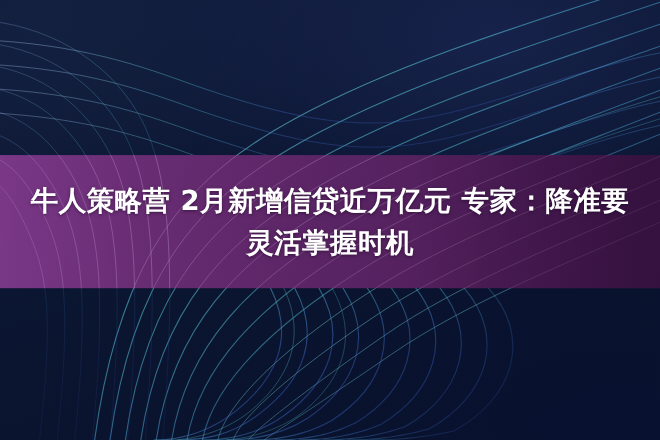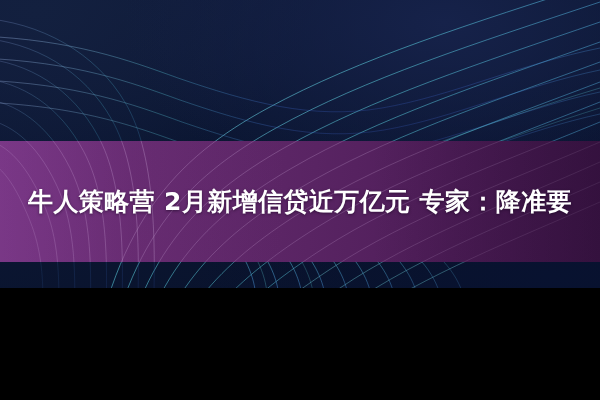--- a/index.html
+++ b/index.html
@@ -3,21 +3,21 @@
 <meta charset="utf-8">
 <style>
   html, body {
     margin: 0;
     padding: 0;
     background: #000;
   }
   #stage {
     position: relative;
     width: 600px;
-    height: 288px;
+    height: 400px;
     overflow: hidden;
     background: #0a1530;
     font-family: "DejaVu Sans", "Liberation Sans", sans-serif;
   }
 
   
   .bg-base {
     position: absolute;
     inset: 0;
     background:
@@ -200,15 +200,16 @@
           <path d="M378,262 C412,306 396,356 346,386 C318,398 290,400 272,400" opacity="0.22"></path>
           <path d="M400,262 C436,306 420,358 368,388 C340,398 312,400 294,400" opacity="0.18"></path>
         </g>
       </svg>
     </div>
     <div class="band-shade"></div>
   </div>
 
   <div class="headline">
     <div class="line">牛人策略营 2月新增信贷近万亿元 专家：降准要</div>
+    <div class="line">灵活掌握时机</div>
   </div>
 
 </div>
 
 </body></html>

